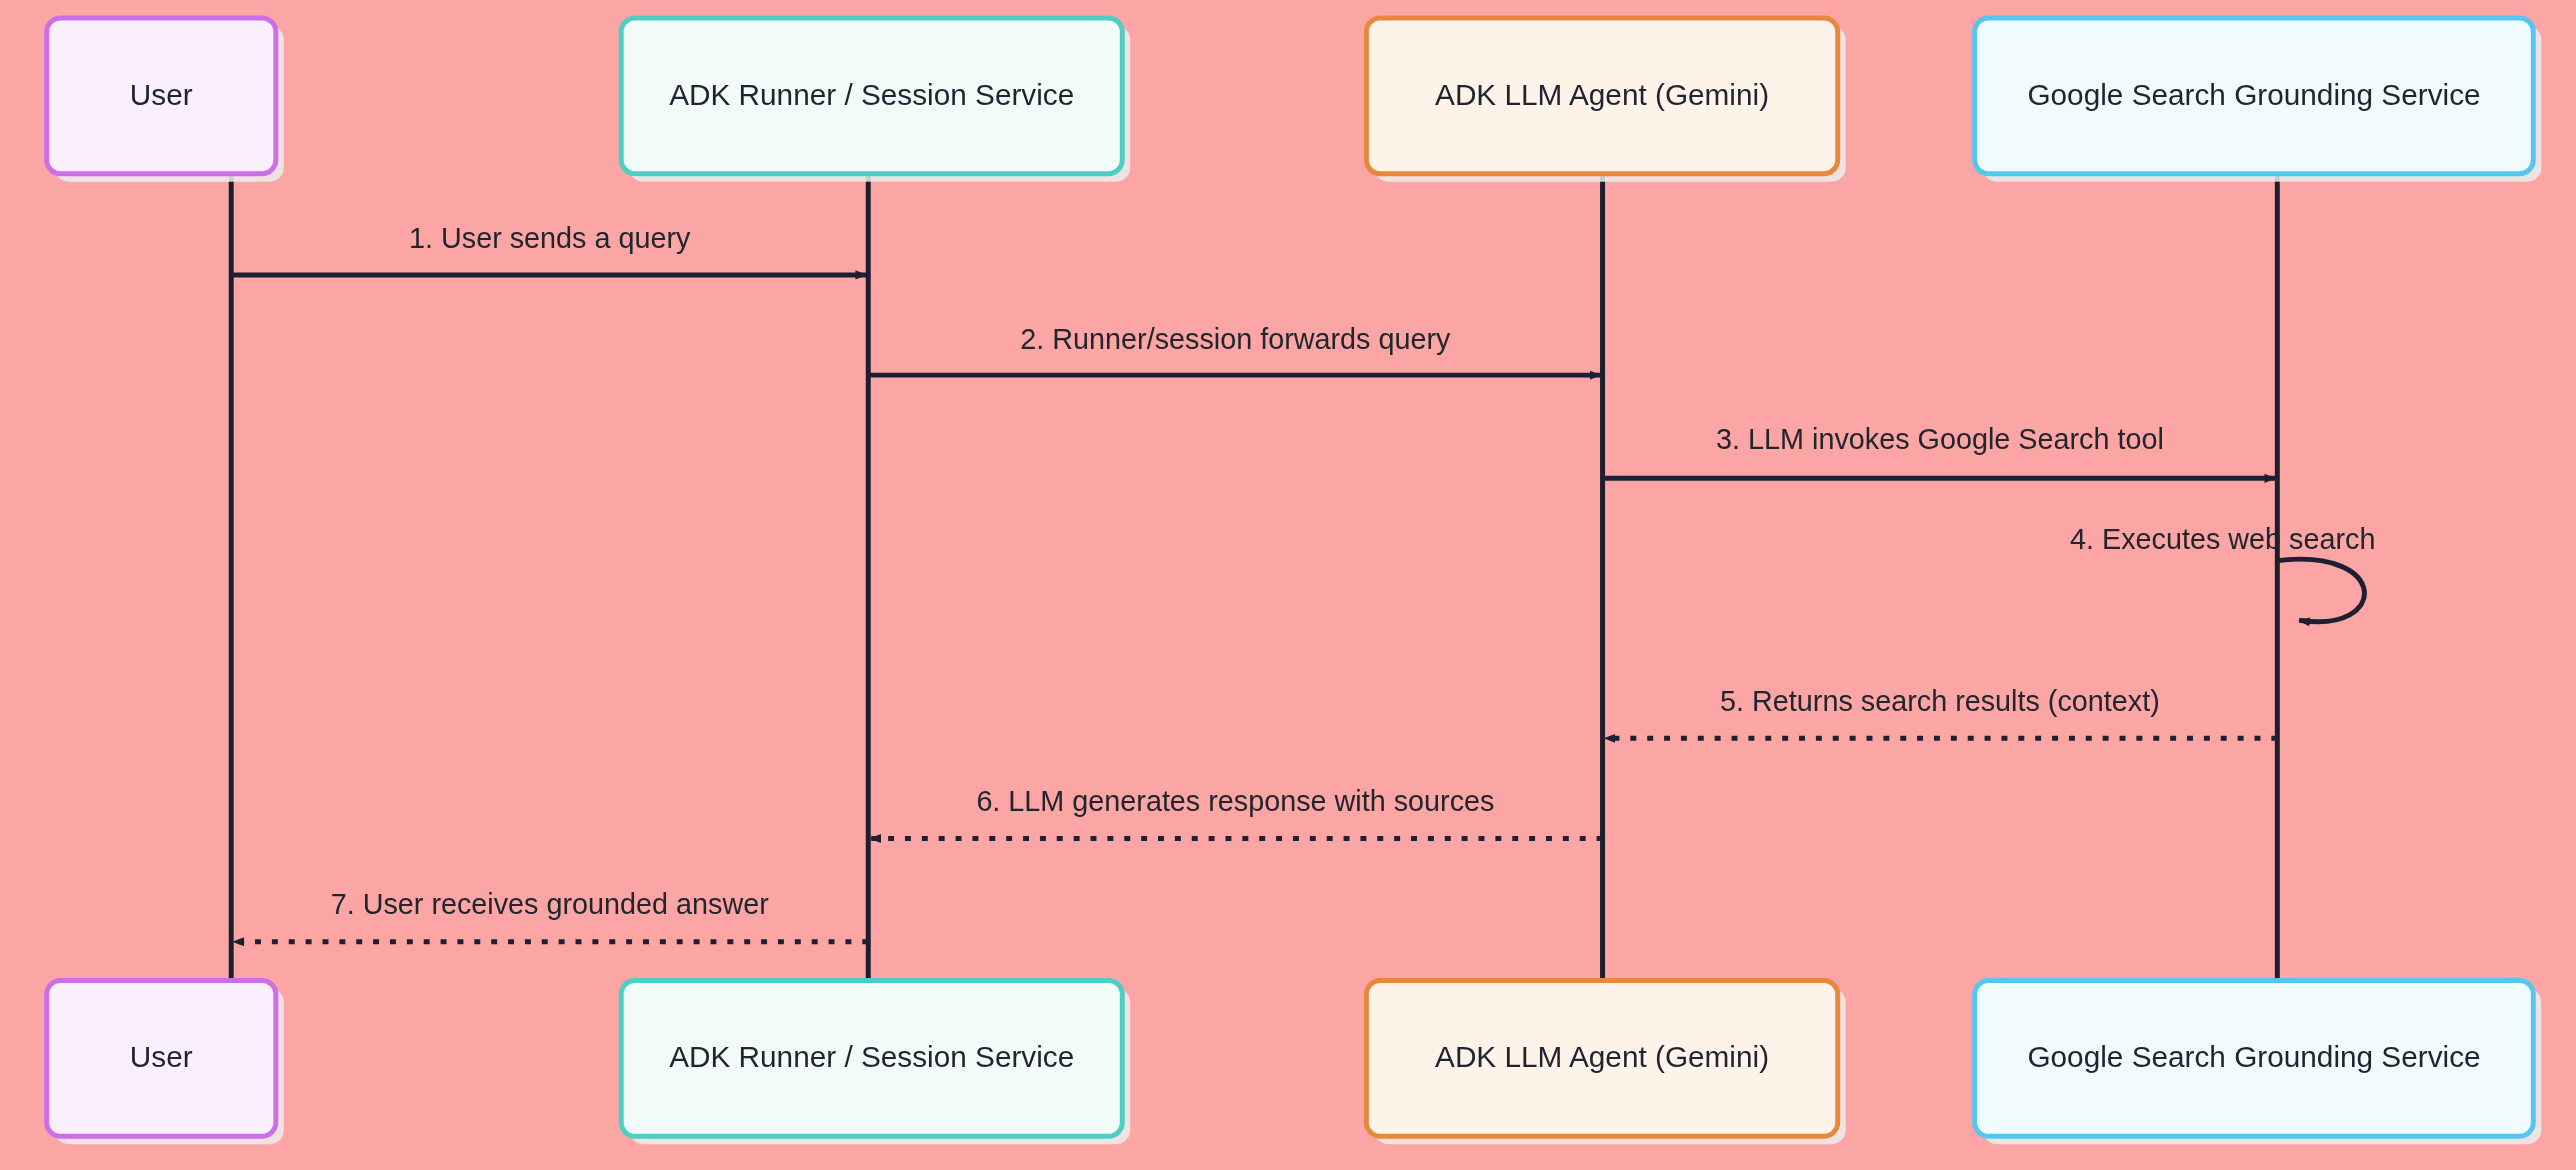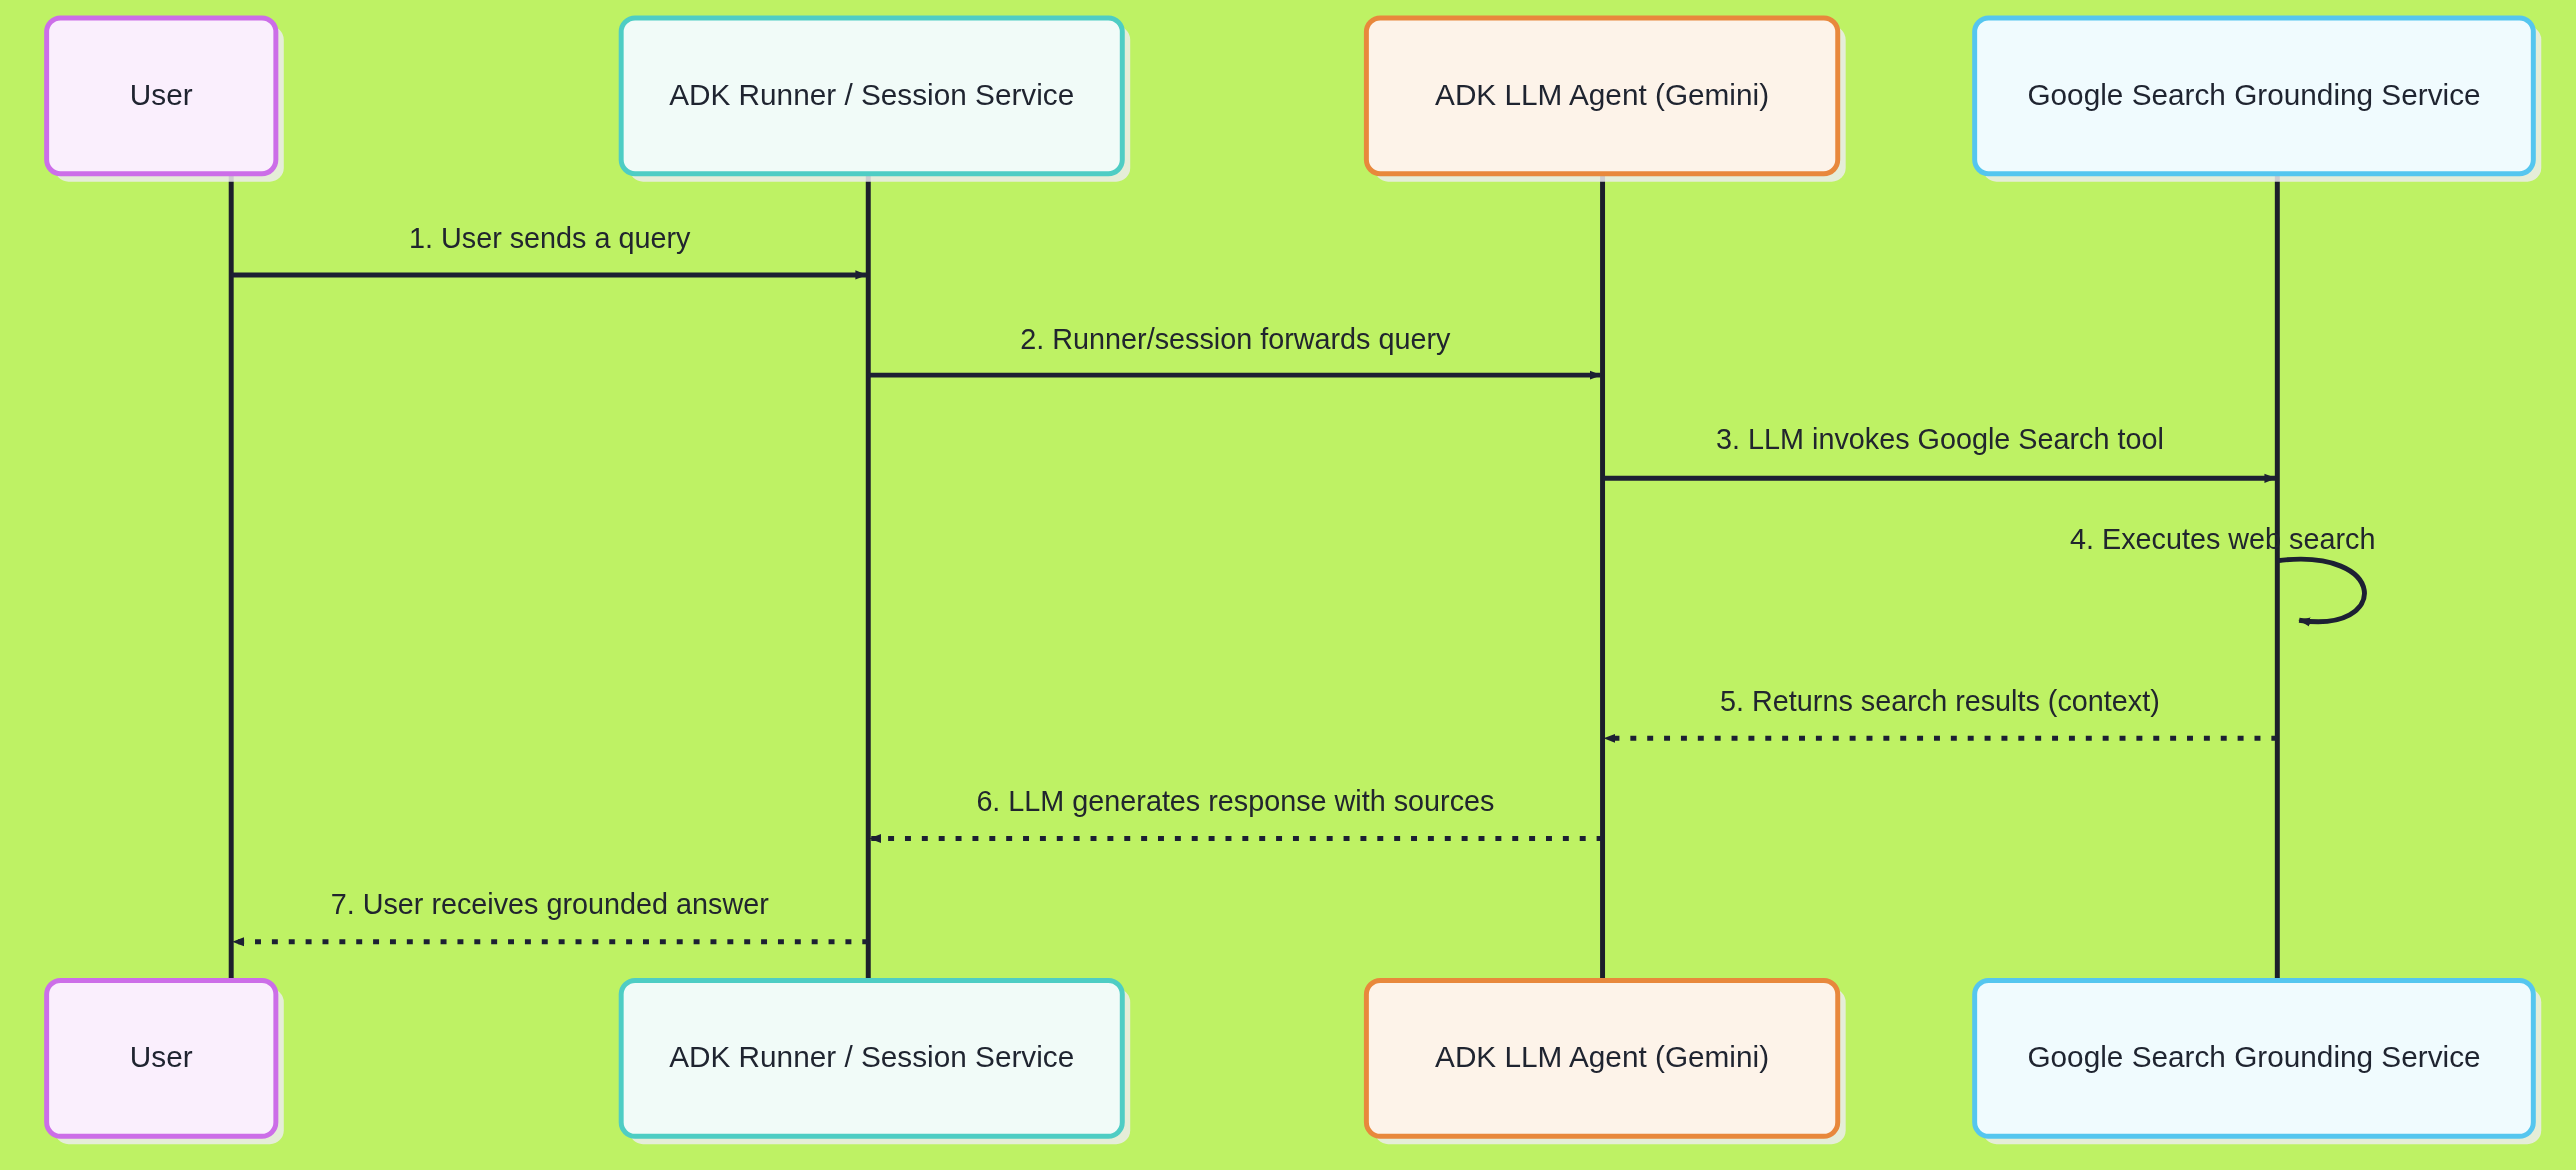--- a/index.html
+++ b/index.html
@@ -7,21 +7,21 @@
     padding: 0;
     background: #ffffff;
   }
   body {
     font-family: "Liberation Sans", sans-serif;
   }
   #canvas {
     position: relative;
     width: 2576px;
     height: 1171px;
-    background: #bef264;
+    background: #fca5a5;
     overflow: hidden;
   }
   svg#diagram {
     position: absolute;
     left: 0;
     top: 0;
     width: 2576px;
     height: 1171px;
   }
   .actor-label {

